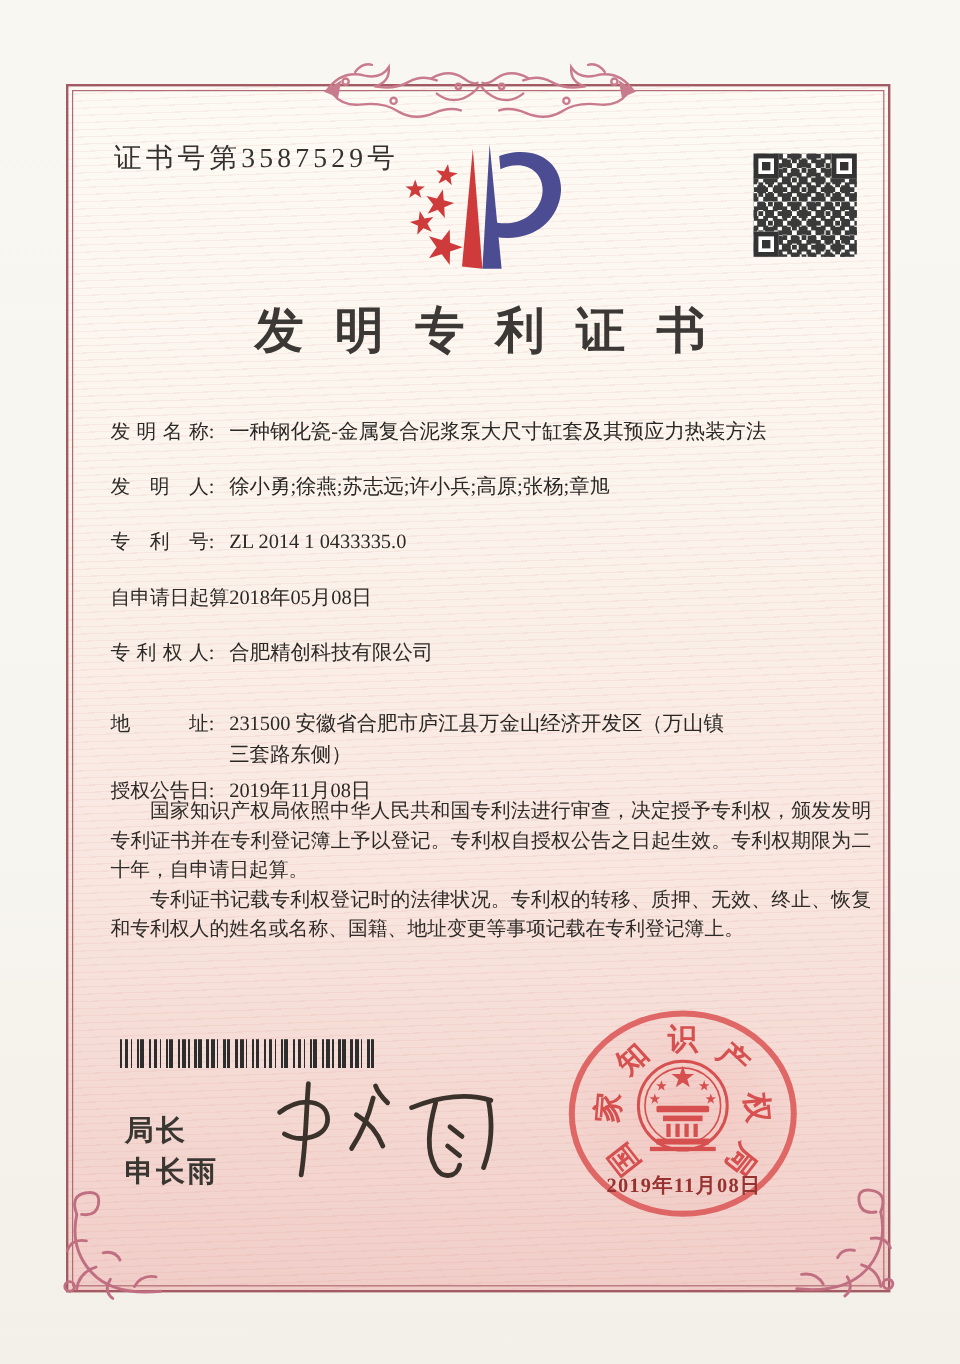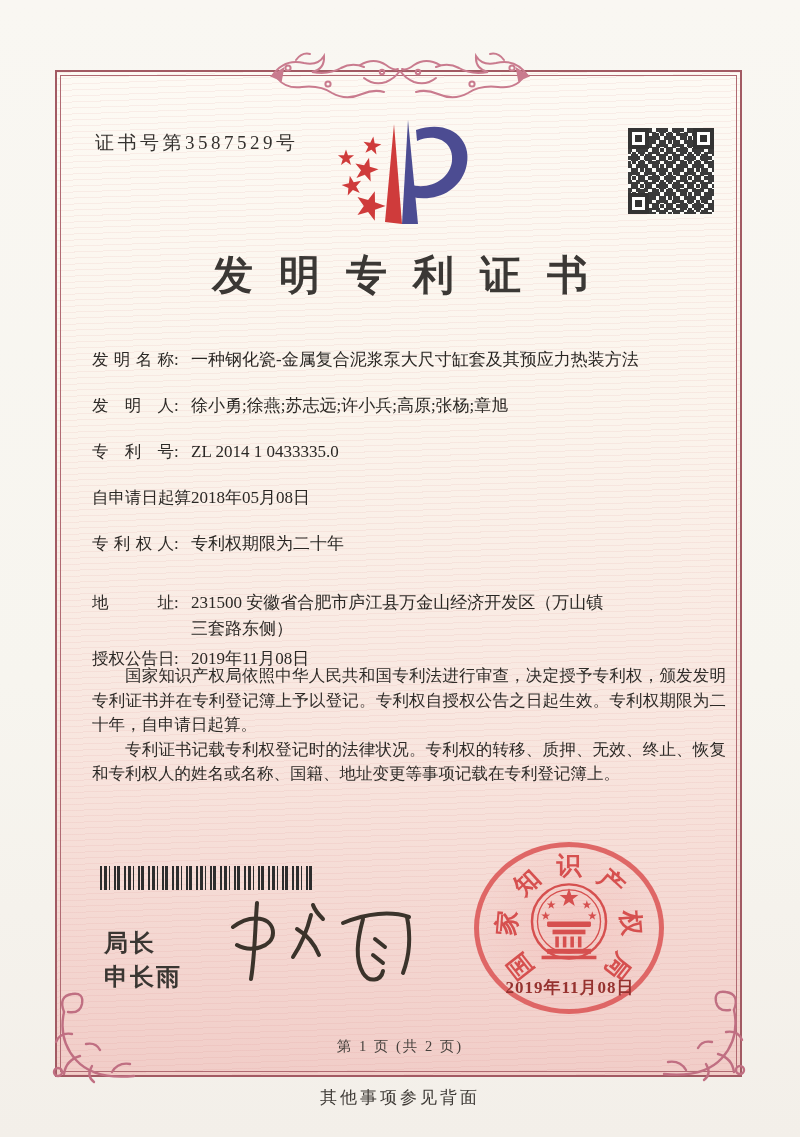--- a/index.html
+++ b/index.html
@@ -20,22 +20,22 @@
   }
   .frame::before {
     content:""; position:absolute; inset:3px; border:1px solid #b06a72; pointer-events:none;
   }
   .ornament { position:absolute; pointer-events:none; }
   .orn-top { left:266px; top:42px; }
   .orn-bl  { left:28px;  top:980px; }
   .orn-br  { left:658px; top:978px; transform:scaleX(-1); }
   
   .cert-no {
-    position:absolute; left:95px; top:130px;
-    font-size:19px; letter-spacing:3.5px; color:#34312e;
+    position:absolute; left:95px; top:116px;
+    font-size:23px; letter-spacing:3.5px; color:#34312e;
   }
   .logo { position:absolute; left:330px; top:114px; }
   .qr {
     position:absolute; left:628px; top:128px; width:86px; height:86px;
     background-color:#fdfdfa;
     background-image:
       repeating-conic-gradient(#3a3a3a 0 25%, transparent 0 50%),
       repeating-conic-gradient(#3a3a3a 0 25%, transparent 0 50%);
     background-size:8px 8px, 14px 14px;
     background-position:0 0, 3px 5px;
@@ -189,21 +189,21 @@
     <div class="frow">
       <span class="flabel">发明人</span><span class="fcolon">:</span><span class="fvalue">徐小勇;徐燕;苏志远;许小兵;高原;张杨;章旭</span>
     </div>
     <div class="frow">
       <span class="flabel">专利号</span><span class="fcolon">:</span><span class="fvalue">ZL 2014 1 0433335.0</span>
     </div>
     <div class="frow">
       <span class="flabel">自申请日起算</span><span class="fcolon">:</span><span class="fvalue">2018年05月08日</span>
     </div>
     <div class="frow">
-      <span class="flabel">专利权人</span><span class="fcolon">:</span><span class="fvalue">专利权期限为二十年</span>
+      <span class="flabel">专利权人</span><span class="fcolon">:</span><span class="fvalue">合肥精创科技有限公司</span>
     </div>
     <div class="frow address">
       <span class="flabel">地址</span><span class="fcolon">:</span><span class="fvalue">231500 安徽省合肥市庐江县万金山经济开发区（万山镇</span>
       <span class="fvalue addr-line2">三套路东侧）</span>
     </div>
     <div class="frow grantrow">
       <div class="grant-a">
         <span class="flabel">授权公告日</span><span class="fcolon">:</span><span class="fvalue">2019年11月08日</span>
       </div>
     </div>
@@ -263,16 +263,14 @@
         <rect x="25.5" y="44" width="2.6" height="8"></rect>
         <rect x="31" y="44" width="2.6" height="8"></rect>
         <rect x="36.5" y="44" width="2.6" height="8"></rect>
         <rect x="14" y="53" width="32" height="3.6"></rect>
         <rect x="10" y="58" width="40" height="2.6"></rect>
       </g>
     </svg>
   </div>
   <div class="seal-date">2019年11月08日</div>
 
-  <div class="page-indicator">第 1 页 (共 2 页)</div>
-  <div class="back-note">其他事项参见背面</div>
 
 </div>
 
 </body></html>

